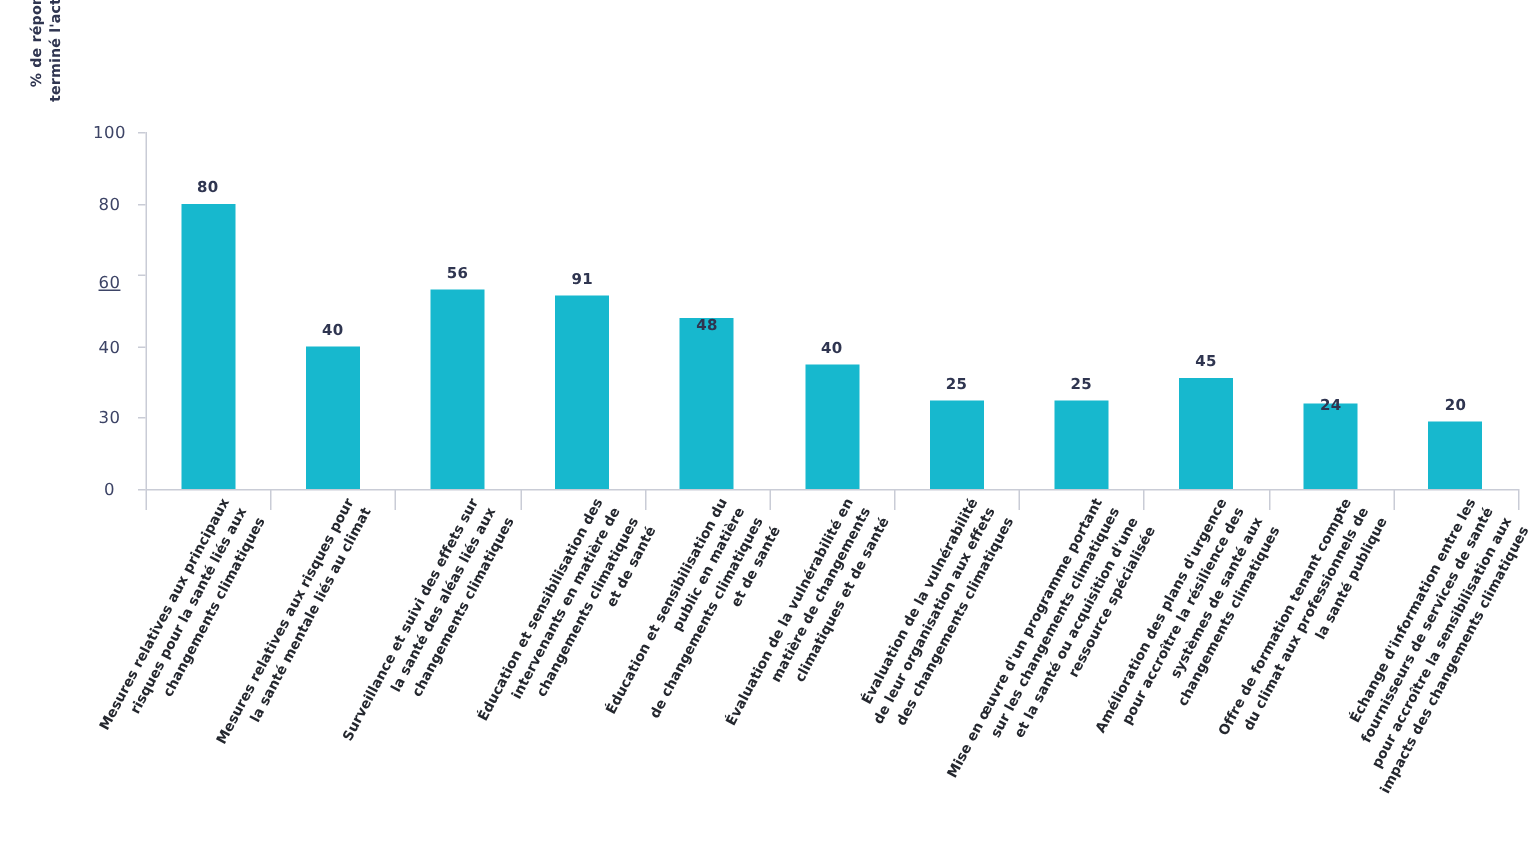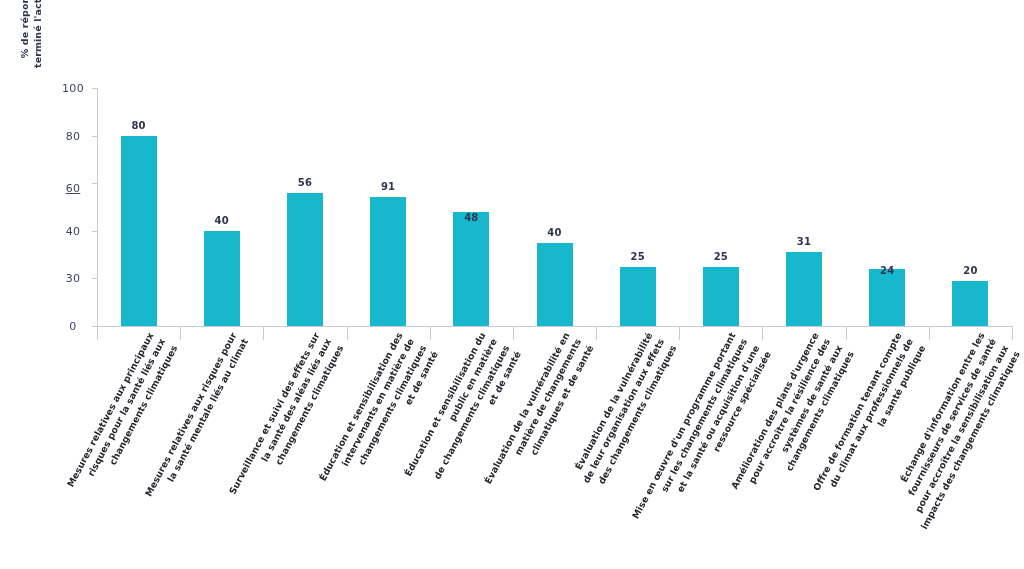--- a/index.html
+++ b/index.html
@@ -194,21 +194,21 @@
         <div class="bar-value" style="left: 266.136px; width: 50px; top: 93.48px; color: rgb(47, 53, 80);">91</div>
         <div class="bar" title="48" style="left: 356.318px; width: 36px; height: 114.24px; background: rgb(23, 184, 206);"></div>
         <div class="bar-value" style="left: 349.318px; width: 50px; top: 124px; color: rgb(47, 53, 80);">48</div>
         <div class="bar" title="35" style="left: 439.5px; width: 36px; height: 83.3px; background: rgb(23, 184, 206);"></div>
         <div class="bar-value" style="left: 432.5px; width: 50px; top: 138.7px; color: rgb(47, 53, 80);">40</div>
         <div class="bar" title="25" style="left: 522.682px; width: 36px; height: 59.5px; background: rgb(23, 184, 206);"></div>
         <div class="bar-value" style="left: 515.682px; width: 50px; top: 162.5px; color: rgb(47, 53, 80);">25</div>
         <div class="bar" title="25" style="left: 605.864px; width: 36px; height: 59.5px; background: rgb(23, 184, 206);"></div>
         <div class="bar-value" style="left: 598.864px; width: 50px; top: 162.5px; color: rgb(47, 53, 80);">25</div>
         <div class="bar" title="31" style="left: 689.045px; width: 36px; height: 73.78px; background: rgb(23, 184, 206);"></div>
-        <div class="bar-value" style="left: 682.045px; width: 50px; top: 148.22px; color: rgb(47, 53, 80);">31</div>
+        <div class="bar-value" style="left: 682.045px; width: 50px; top: 148.22px; color: rgb(47, 53, 80);">45</div>
         <div class="bar" title="24" style="left: 772.227px; width: 36px; height: 57.12px; background: rgb(23, 184, 206);"></div>
         <div class="bar-value" style="left: 765.227px; width: 50px; top: 177px; color: rgb(47, 53, 80);">24</div>
         <div class="bar" title="19" style="left: 855.409px; width: 36px; height: 45.22px; background: rgb(23, 184, 206);"></div>
         <div class="bar-value" style="left: 848.409px; width: 50px; top: 176.78px; color: rgb(47, 53, 80);">20</div>
       </div>
   </div>
 
   <div class="xlabels-layer" id="xlabels-layer">
       <div class="xlabel" style="left: 47.5909px; transform-origin: 100% 0px; transform: translateX(-230px) rotate(-62deg); color: rgb(36, 39, 46);">Mesures relatives aux principaux
 risques pour la santé liés aux

